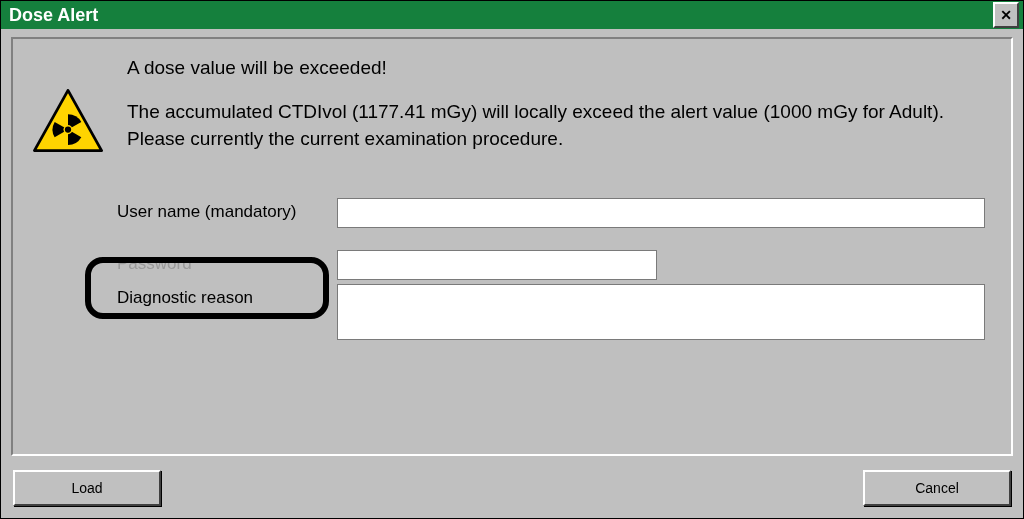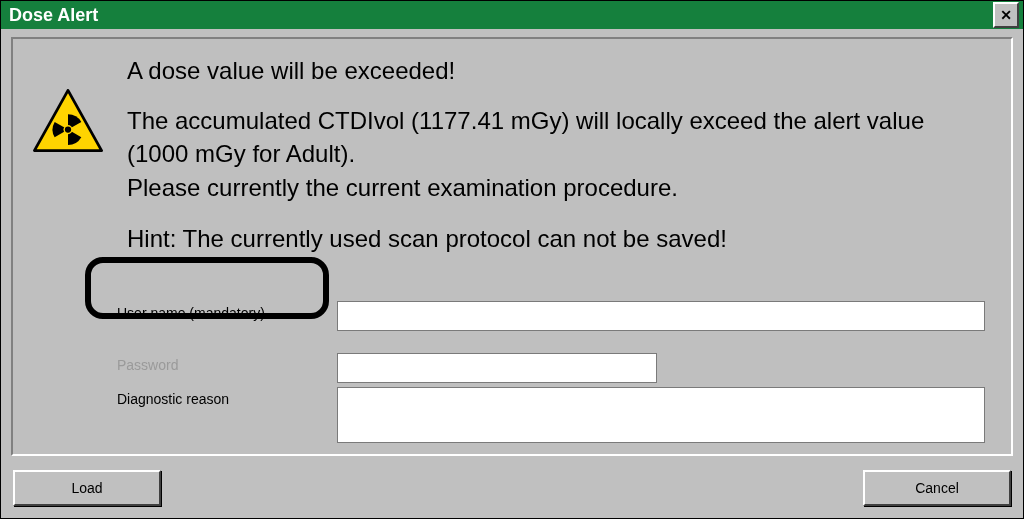--- a/index.html
+++ b/index.html
@@ -65,40 +65,40 @@
     display: flex;
     align-items: flex-start;
     gap: 24px;
   }
   .warn-icon {
     flex: 0 0 70px;
     margin-top: 34px;
   }
   .msg-col {
     flex: 1;
-    font-size: 24px;
+    font-size: 19px;
     color: #000;
     line-height: 1.35;
   }
   .msg-col p { margin: 0 0 18px 0; }
   .msg-col p.tight { margin-bottom: 2px; }
 
   .form-area {
     margin-top: 28px;
     margin-left: 84px;
     margin-right: 6px;
   }
   .form-row {
     display: flex;
     align-items: flex-start;
     margin-bottom: 22px;
   }
   .form-row .label {
     width: 220px;
-    font-size: 14px;
+    font-size: 17px;
     color: #000;
     padding-top: 4px;
   }
   .form-row .label.disabled { color: #9a9a9a; }
   .form-row .field { flex: 1; }
   input[type=text], textarea, input[type=password] {
     box-sizing: border-box;
     border: 1px solid #7a7a7a;
     background: #fff;
     font-size: 17px;
@@ -166,21 +166,20 @@
             <path d="M0 0 L0 -22 A22 22 0 0 1 19.05 -11 Z" fill="#000" transform="rotate(240)"></path>
             <circle cx="0" cy="0" r="6.5" fill="#ffd400"></circle>
             <circle cx="0" cy="0" r="4.5" fill="#000"></circle>
           </g>
         </svg>
       </div>
       <div class="msg-col">
         <p>A dose value will be exceeded!</p>
         <p class="tight">The accumulated CTDIvol (1177.41 mGy) will locally exceed the alert value  (1000 mGy for Adult).</p>
         <p>Please currently the current examination procedure.</p>
-        <p>Hint: The currently used scan protocol can not be saved!</p>
       </div>
     </div>
 
     <div class="form-area">
 
       <div class="form-row">
         <div class="label">User name (mandatory)</div>
         <div class="field">
           <input type="text" class="txt" value="" style="">
         </div>

